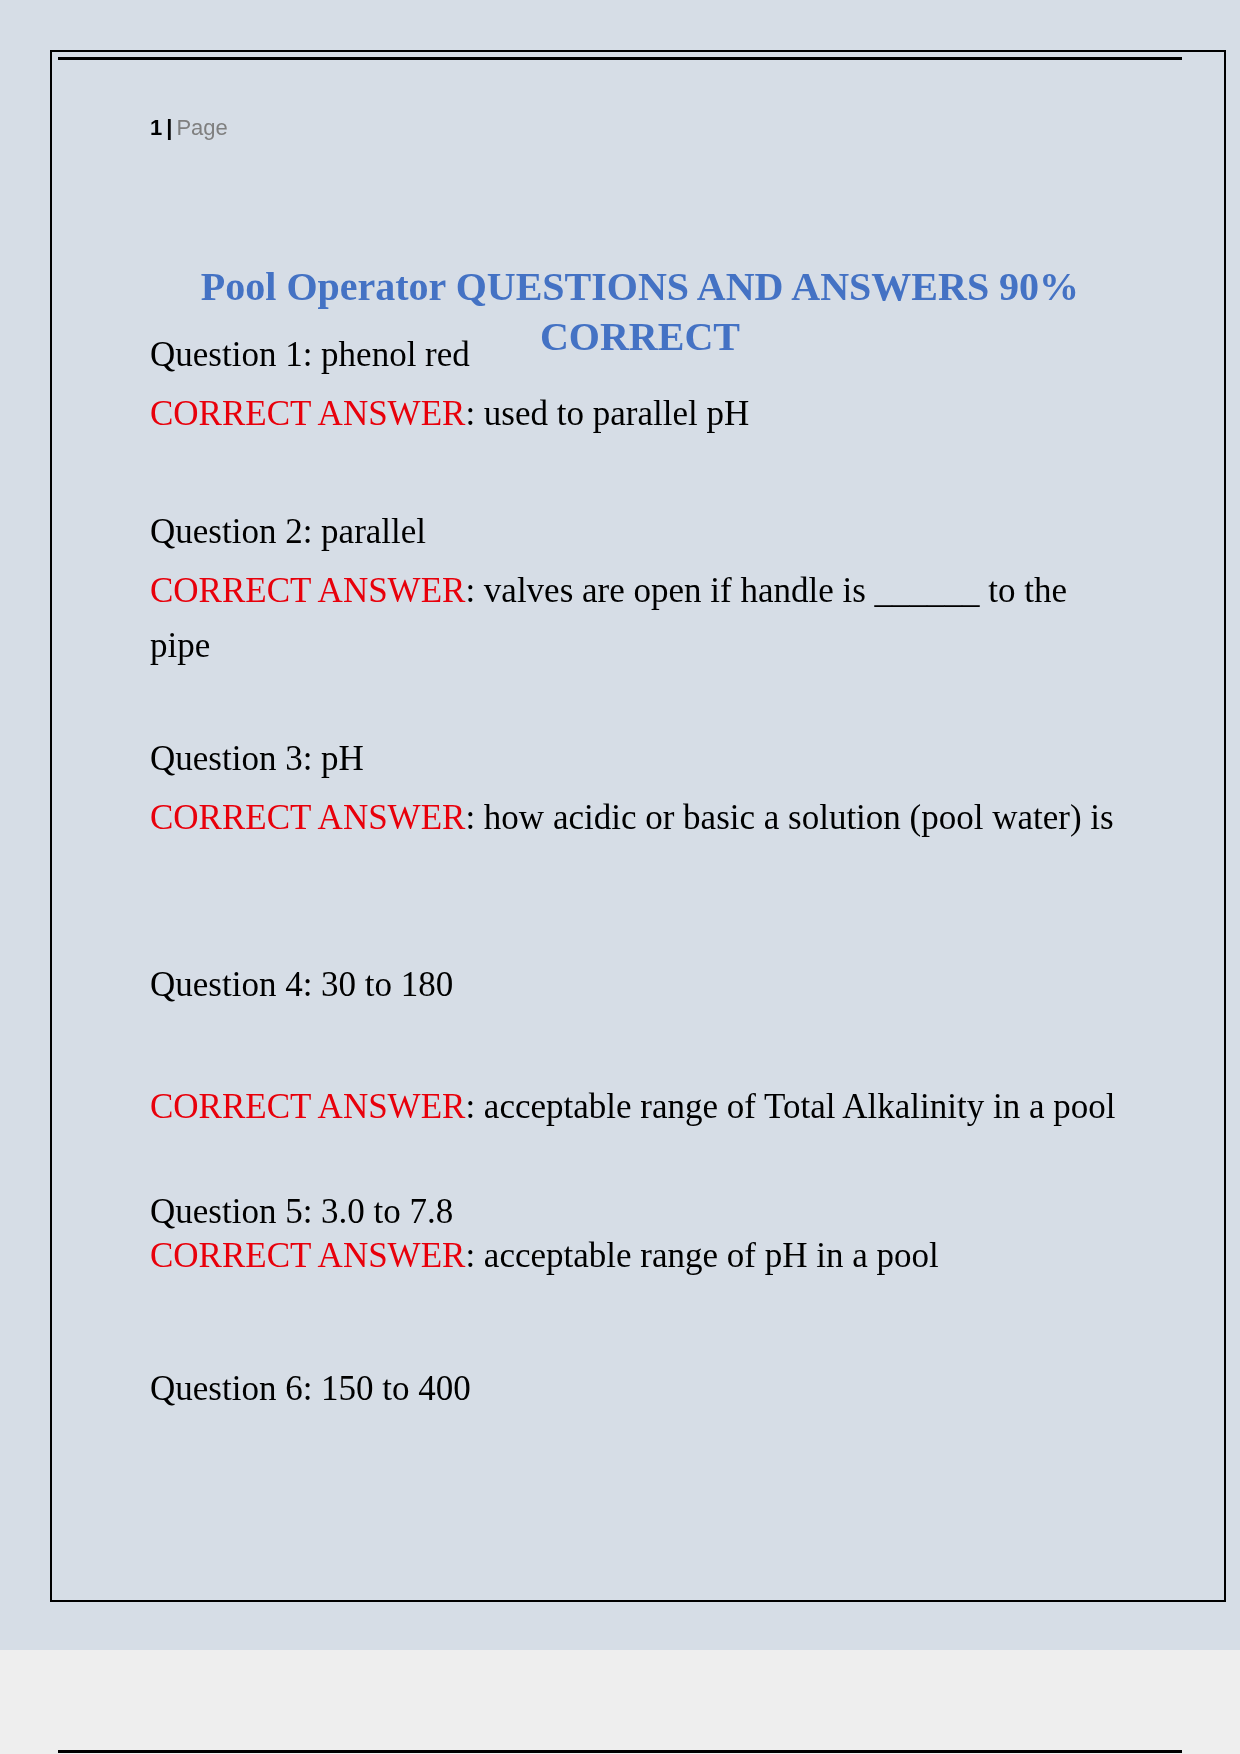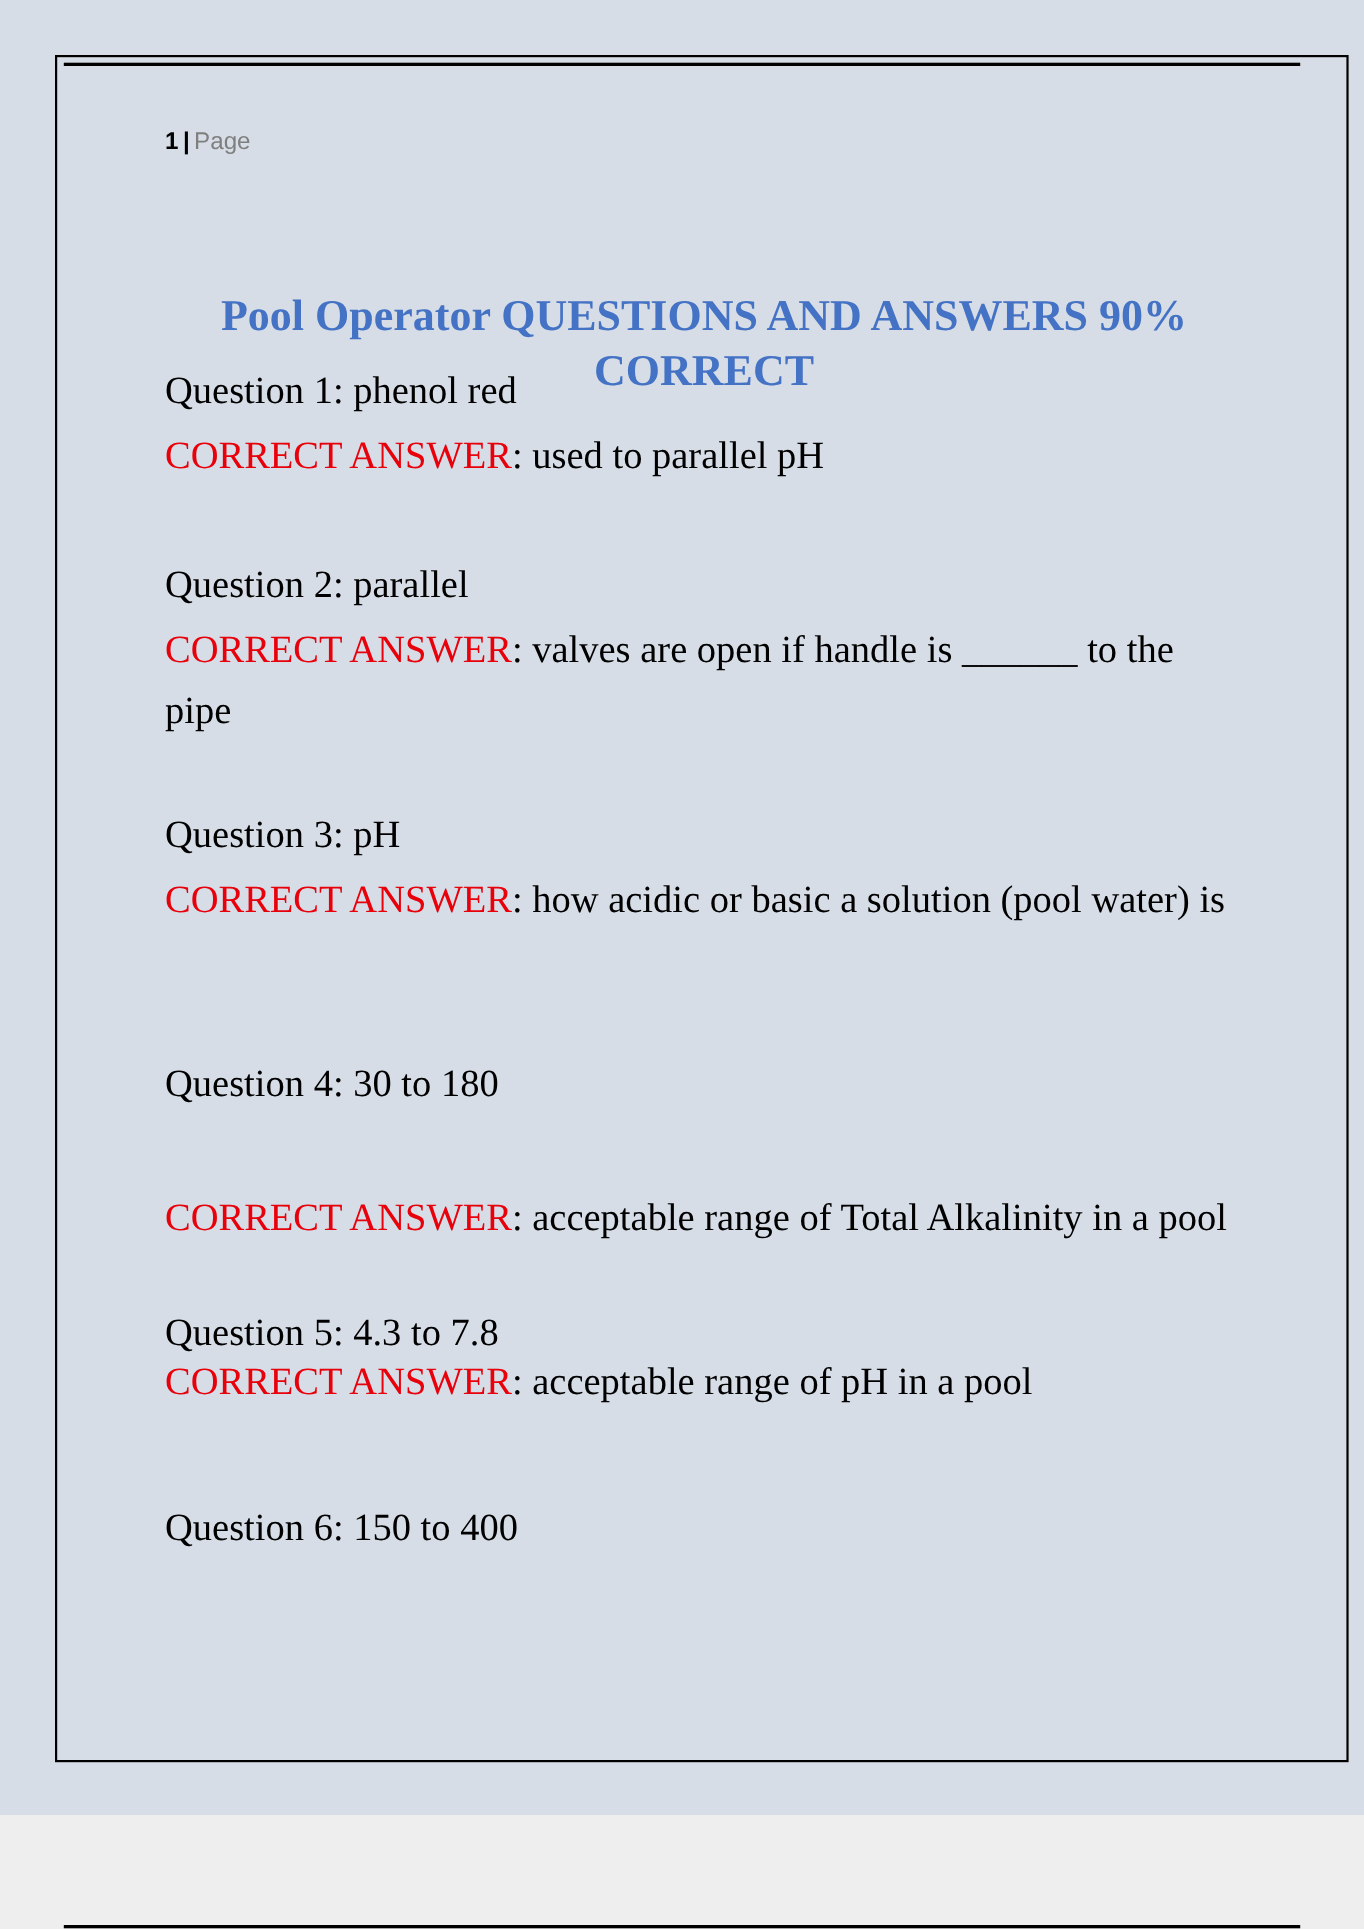--- a/index.html
+++ b/index.html
@@ -42,18 +42,18 @@
 
 <p class="q" style="top:504px;">Question 2: parallel</p>
 <p class="q" style="top:563px;"><span class="ans-label">CORRECT ANSWER</span><span>: valves are open if handle is ______ to the pipe</span></p>
 
 <p class="q" style="top:731px;">Question 3: pH</p>
 <p class="q" style="top:790px;"><span class="ans-label">CORRECT ANSWER</span><span>: how acidic or basic a solution (pool water) is</span></p>
 
 <p class="q" style="top:957px;">Question 4: 30 to 180</p>
 <p class="q" style="top:1056px;margin-top:23px;"><span class="ans-label">CORRECT ANSWER</span><span>: acceptable range of Total Alkalinity in a pool</span></p>
 
-<p class="q" style="top:1184px;">Question 5: 4.3 to 7.8</p>
+<p class="q" style="top:1184px;">Question 5: 3.0 to 7.8</p>
 <p class="q" style="top:1228px;"><span class="ans-label">CORRECT ANSWER</span><span>: acceptable range of pH in a pool</span></p>
 
 <p class="q" style="top:1361px;">Question 6: 150 to 400</p>
 
 <div class="bottom-line"></div>
 
 </body></html>

